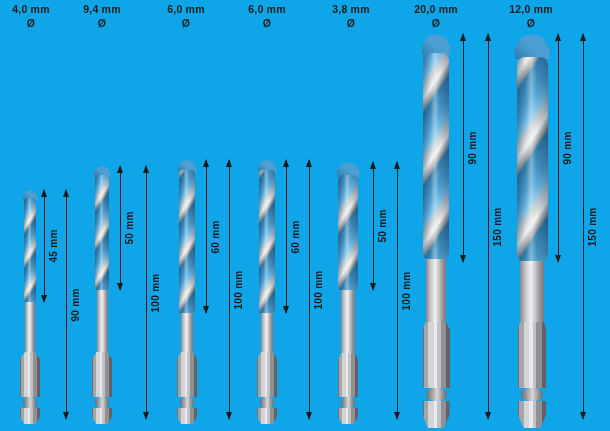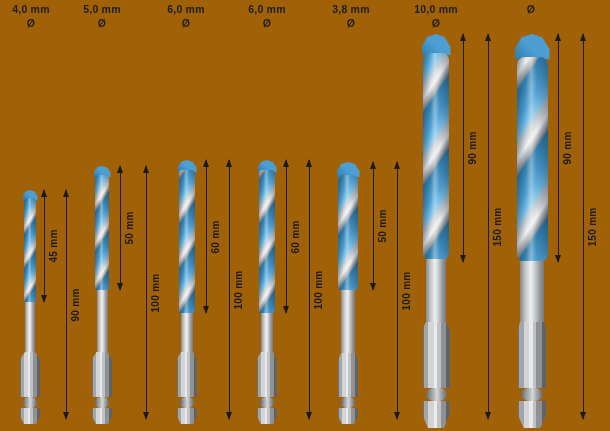--- a/index.html
+++ b/index.html
@@ -1,17 +1,17 @@
 <!DOCTYPE html>
 <html><head>
 <meta charset="utf-8">
 <style>
   html,body{margin:0;padding:0;background:#ffffff;}
   #stage{
-    position:relative;width:610px;height:431px;background:#a16207;overflow:hidden;
+    position:relative;width:610px;height:431px;background:#0ea5e9;overflow:hidden;
     font-family:"Liberation Sans",sans-serif;
   }
   .seg{position:absolute;}
   .dia-label{
     position:absolute;top:3px;width:84px;text-align:center;
     font-size:10.5px;font-weight:700;color:#1d1d1b;line-height:1.3;letter-spacing:.2px;
   }
   .dim-wrap{position:absolute;}
   .dim-line{position:absolute;left:3.6px;top:1px;bottom:1px;width:1.2px;background:#1a1a18;}
   .dim-head{position:absolute;left:.7px;width:0;height:0;
@@ -47,21 +47,21 @@
       <div class="dim-head bot"></div>
     </div>
     <div class="dim-text" style="left: 19px; top: 239px;">45 mm</div>
     <div class="dim-wrap" style="left: 62px; top: 189px; width: 8px; height: 231px;">
       <div class="dim-line"></div>
       <div class="dim-head top"></div>
       <div class="dim-head bot"></div>
     </div>
     <div class="dim-text" style="left: 41px; top: 297.5px;">90 mm</div>
     <div class="dia-label" style="left: 60px;">
-      <div>5,0 mm</div>
+      <div>9,4 mm</div>
       <div>Ø</div>
     </div>
     <div>
       <div class="seg" style="left: 93.5px; top: 166px; width: 17px; height: 11px; background: linear-gradient(225deg, rgb(201, 204, 207) 0px, rgb(201, 204, 207) 16%, rgb(77, 159, 211) 16%, rgb(77, 159, 211) 55%, rgb(46, 124, 171) 100%); clip-path: polygon(50% 0%, 80% 14%, 100% 62%, 100% 100%, 0px 100%, 0px 62%, 20% 14%);"></div>
       <div class="seg" style="left: 95px; top: 175px; width: 14px; height: 116px; border-radius: 4px; background: linear-gradient(90deg, rgba(15, 45, 75, 0.33) 0%, rgba(255, 255, 255, 0) 28%, rgba(255, 255, 255, 0.38) 46%, rgba(255, 255, 255, 0) 64%, rgba(8, 30, 55, 0.36) 100%), repeating-linear-gradient(-56deg, rgb(116, 189, 230) 0px, rgb(77, 159, 211) 3.96px, rgb(46, 124, 171) 11.44px, rgb(151, 153, 156) 12.76px, rgb(238, 240, 241) 15.84px, rgb(201, 204, 207) 18.92px, rgb(116, 189, 230) 22px);"></div>
       <div class="seg" style="left: 96.5px; top: 290px; width: 11px; height: 68px; background: linear-gradient(90deg, rgb(133, 135, 138) 0%, rgb(195, 197, 199) 22%, rgb(239, 240, 241) 45%, rgb(212, 214, 215) 58%, rgb(150, 152, 155) 82%, rgb(119, 121, 124) 100%);"></div>
       <div class="seg" style="left: 92px; top: 352px; width: 20px; height: 7px; background: linear-gradient(90deg, rgb(110, 112, 115) 0px, rgb(110, 112, 115) 4%, rgb(163, 165, 168) 4%, rgb(163, 165, 168) 20%, rgb(210, 212, 213) 20%, rgb(210, 212, 213) 40%, rgb(233, 234, 235) 40%, rgb(233, 234, 235) 52%, rgb(192, 194, 196) 52%, rgb(192, 194, 196) 66%, rgb(143, 145, 148) 66%, rgb(143, 145, 148) 86%, rgb(96, 98, 101) 86%, rgb(96, 98, 101) 100%); clip-path: polygon(22.5% 0px, 77.5% 0px, 100% 100%, 0px 100%);"></div>
       <div class="seg" style="left: 92px; top: 359px; width: 20px; height: 38px; background: linear-gradient(90deg, rgb(110, 112, 115) 0px, rgb(110, 112, 115) 4%, rgb(163, 165, 168) 4%, rgb(163, 165, 168) 20%, rgb(210, 212, 213) 20%, rgb(210, 212, 213) 40%, rgb(233, 234, 235) 40%, rgb(233, 234, 235) 52%, rgb(192, 194, 196) 52%, rgb(192, 194, 196) 66%, rgb(143, 145, 148) 66%, rgb(143, 145, 148) 86%, rgb(96, 98, 101) 86%, rgb(96, 98, 101) 100%);"></div>
       <div class="seg" style="left: 95px; top: 397px; width: 14px; height: 11px; border-radius: 45% / 60%; background: linear-gradient(90deg, rgb(103, 105, 108), rgb(185, 187, 189) 40%, rgb(215, 216, 217) 52%, rgb(167, 169, 171) 70%, rgb(103, 105, 108));"></div>
       <div class="seg" style="left: 92px; top: 408px; width: 20px; height: 16px; background: linear-gradient(90deg, rgb(110, 112, 115) 0px, rgb(110, 112, 115) 4%, rgb(163, 165, 168) 4%, rgb(163, 165, 168) 20%, rgb(210, 212, 213) 20%, rgb(210, 212, 213) 40%, rgb(233, 234, 235) 40%, rgb(233, 234, 235) 52%, rgb(192, 194, 196) 52%, rgb(192, 194, 196) 66%, rgb(143, 145, 148) 66%, rgb(143, 145, 148) 86%, rgb(96, 98, 101) 86%, rgb(96, 98, 101) 100%); clip-path: polygon(0px 0px, 100% 0px, 100% 52%, 80% 100%, 20% 100%, 0px 52%);"></div>
@@ -147,21 +147,21 @@
       <div class="dim-head bot"></div>
     </div>
     <div class="dim-text" style="left: 348px; top: 219px;">50 mm</div>
     <div class="dim-wrap" style="left: 393px; top: 161px; width: 8px; height: 259px;">
       <div class="dim-line"></div>
       <div class="dim-head top"></div>
       <div class="dim-head bot"></div>
     </div>
     <div class="dim-text" style="left: 372px; top: 283.5px;">100 mm</div>
     <div class="dia-label" style="left: 394px;">
-      <div>10,0 mm</div>
+      <div>20,0 mm</div>
       <div>Ø</div>
     </div>
     <div>
       <div class="seg" style="left: 421.5px; top: 34px; width: 29px; height: 21px; background: linear-gradient(225deg, rgb(201, 204, 207) 0px, rgb(201, 204, 207) 16%, rgb(77, 159, 211) 16%, rgb(77, 159, 211) 55%, rgb(46, 124, 171) 100%); clip-path: polygon(50% 0%, 80% 14%, 100% 62%, 100% 100%, 0px 100%, 0px 62%, 20% 14%);"></div>
       <div class="seg" style="left: 423px; top: 53px; width: 26px; height: 207px; border-radius: 7px; background: linear-gradient(90deg, rgba(15, 45, 75, 0.33) 0%, rgba(255, 255, 255, 0) 28%, rgba(255, 255, 255, 0.38) 46%, rgba(255, 255, 255, 0) 64%, rgba(8, 30, 55, 0.36) 100%), repeating-linear-gradient(-56deg, rgb(116, 189, 230) 0px, rgb(77, 159, 211) 7.38px, rgb(46, 124, 171) 21.32px, rgb(151, 153, 156) 23.78px, rgb(238, 240, 241) 29.52px, rgb(201, 204, 207) 35.26px, rgb(116, 189, 230) 41px);"></div>
       <div class="seg" style="left: 426px; top: 259px; width: 20px; height: 69px; background: linear-gradient(90deg, rgb(133, 135, 138) 0%, rgb(195, 197, 199) 22%, rgb(239, 240, 241) 45%, rgb(212, 214, 215) 58%, rgb(150, 152, 155) 82%, rgb(119, 121, 124) 100%);"></div>
       <div class="seg" style="left: 422.5px; top: 322px; width: 27px; height: 7px; background: linear-gradient(90deg, rgb(110, 112, 115) 0px, rgb(110, 112, 115) 4%, rgb(163, 165, 168) 4%, rgb(163, 165, 168) 20%, rgb(210, 212, 213) 20%, rgb(210, 212, 213) 40%, rgb(233, 234, 235) 40%, rgb(233, 234, 235) 52%, rgb(192, 194, 196) 52%, rgb(192, 194, 196) 66%, rgb(143, 145, 148) 66%, rgb(143, 145, 148) 86%, rgb(96, 98, 101) 86%, rgb(96, 98, 101) 100%); clip-path: polygon(13% 0px, 87% 0px, 100% 100%, 0px 100%);"></div>
       <div class="seg" style="left: 422.5px; top: 329px; width: 27px; height: 59px; background: linear-gradient(90deg, rgb(110, 112, 115) 0px, rgb(110, 112, 115) 4%, rgb(163, 165, 168) 4%, rgb(163, 165, 168) 20%, rgb(210, 212, 213) 20%, rgb(210, 212, 213) 40%, rgb(233, 234, 235) 40%, rgb(233, 234, 235) 52%, rgb(192, 194, 196) 52%, rgb(192, 194, 196) 66%, rgb(143, 145, 148) 66%, rgb(143, 145, 148) 86%, rgb(96, 98, 101) 86%, rgb(96, 98, 101) 100%);"></div>
       <div class="seg" style="left: 425.5px; top: 388px; width: 21px; height: 13px; border-radius: 45% / 60%; background: linear-gradient(90deg, rgb(103, 105, 108), rgb(185, 187, 189) 40%, rgb(215, 216, 217) 52%, rgb(167, 169, 171) 70%, rgb(103, 105, 108));"></div>
       <div class="seg" style="left: 422.5px; top: 401px; width: 27px; height: 27px; background: linear-gradient(90deg, rgb(110, 112, 115) 0px, rgb(110, 112, 115) 4%, rgb(163, 165, 168) 4%, rgb(163, 165, 168) 20%, rgb(210, 212, 213) 20%, rgb(210, 212, 213) 40%, rgb(233, 234, 235) 40%, rgb(233, 234, 235) 52%, rgb(192, 194, 196) 52%, rgb(192, 194, 196) 66%, rgb(143, 145, 148) 66%, rgb(143, 145, 148) 86%, rgb(96, 98, 101) 86%, rgb(96, 98, 101) 100%); clip-path: polygon(0px 0px, 100% 0px, 100% 52%, 80% 100%, 20% 100%, 0px 52%);"></div>
@@ -172,20 +172,21 @@
       <div class="dim-head bot"></div>
     </div>
     <div class="dim-text" style="left: 438px; top: 141px;">90 mm</div>
     <div class="dim-wrap" style="left: 484px; top: 33px; width: 8px; height: 387px;">
       <div class="dim-line"></div>
       <div class="dim-head top"></div>
       <div class="dim-head bot"></div>
     </div>
     <div class="dim-text" style="left: 463px; top: 219.5px;">150 mm</div>
     <div class="dia-label" style="left: 489px;">
+      <div>12,0 mm</div>
       <div>Ø</div>
     </div>
     <div>
       <div class="seg" style="left: 514.5px; top: 34px; width: 35px; height: 25px; background: linear-gradient(225deg, rgb(201, 204, 207) 0px, rgb(201, 204, 207) 16%, rgb(77, 159, 211) 16%, rgb(77, 159, 211) 55%, rgb(46, 124, 171) 100%); clip-path: polygon(50% 0%, 80% 14%, 100% 62%, 100% 100%, 0px 100%, 0px 62%, 20% 14%);"></div>
       <div class="seg" style="left: 516.5px; top: 57px; width: 31px; height: 205px; border-radius: 8px; background: linear-gradient(90deg, rgba(15, 45, 75, 0.33) 0%, rgba(255, 255, 255, 0) 28%, rgba(255, 255, 255, 0.38) 46%, rgba(255, 255, 255, 0) 64%, rgba(8, 30, 55, 0.36) 100%), repeating-linear-gradient(-56deg, rgb(116, 189, 230) 0px, rgb(77, 159, 211) 8.64px, rgb(46, 124, 171) 24.96px, rgb(151, 153, 156) 27.84px, rgb(238, 240, 241) 34.56px, rgb(201, 204, 207) 41.28px, rgb(116, 189, 230) 48px);"></div>
       <div class="seg" style="left: 520px; top: 261px; width: 24px; height: 67px; background: linear-gradient(90deg, rgb(133, 135, 138) 0%, rgb(195, 197, 199) 22%, rgb(239, 240, 241) 45%, rgb(212, 214, 215) 58%, rgb(150, 152, 155) 82%, rgb(119, 121, 124) 100%);"></div>
       <div class="seg" style="left: 518px; top: 322px; width: 28px; height: 7px; background: linear-gradient(90deg, rgb(110, 112, 115) 0px, rgb(110, 112, 115) 4%, rgb(163, 165, 168) 4%, rgb(163, 165, 168) 20%, rgb(210, 212, 213) 20%, rgb(210, 212, 213) 40%, rgb(233, 234, 235) 40%, rgb(233, 234, 235) 52%, rgb(192, 194, 196) 52%, rgb(192, 194, 196) 66%, rgb(143, 145, 148) 66%, rgb(143, 145, 148) 86%, rgb(96, 98, 101) 86%, rgb(96, 98, 101) 100%); clip-path: polygon(7.1% 0px, 92.9% 0px, 100% 100%, 0px 100%);"></div>
       <div class="seg" style="left: 518px; top: 329px; width: 28px; height: 59px; background: linear-gradient(90deg, rgb(110, 112, 115) 0px, rgb(110, 112, 115) 4%, rgb(163, 165, 168) 4%, rgb(163, 165, 168) 20%, rgb(210, 212, 213) 20%, rgb(210, 212, 213) 40%, rgb(233, 234, 235) 40%, rgb(233, 234, 235) 52%, rgb(192, 194, 196) 52%, rgb(192, 194, 196) 66%, rgb(143, 145, 148) 66%, rgb(143, 145, 148) 86%, rgb(96, 98, 101) 86%, rgb(96, 98, 101) 100%);"></div>
       <div class="seg" style="left: 521px; top: 388px; width: 22px; height: 13px; border-radius: 45% / 60%; background: linear-gradient(90deg, rgb(103, 105, 108), rgb(185, 187, 189) 40%, rgb(215, 216, 217) 52%, rgb(167, 169, 171) 70%, rgb(103, 105, 108));"></div>
       <div class="seg" style="left: 518px; top: 401px; width: 28px; height: 27px; background: linear-gradient(90deg, rgb(110, 112, 115) 0px, rgb(110, 112, 115) 4%, rgb(163, 165, 168) 4%, rgb(163, 165, 168) 20%, rgb(210, 212, 213) 20%, rgb(210, 212, 213) 40%, rgb(233, 234, 235) 40%, rgb(233, 234, 235) 52%, rgb(192, 194, 196) 52%, rgb(192, 194, 196) 66%, rgb(143, 145, 148) 66%, rgb(143, 145, 148) 86%, rgb(96, 98, 101) 86%, rgb(96, 98, 101) 100%); clip-path: polygon(0px 0px, 100% 0px, 100% 52%, 80% 100%, 20% 100%, 0px 52%);"></div>

